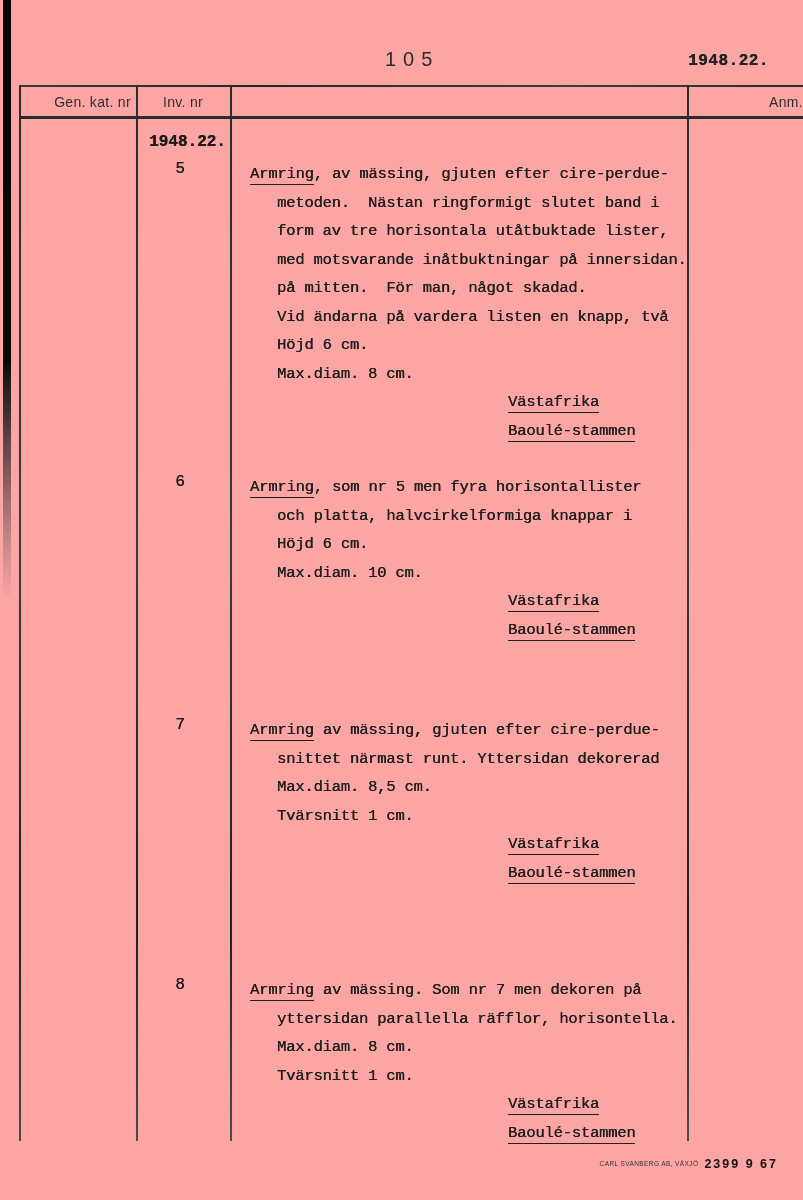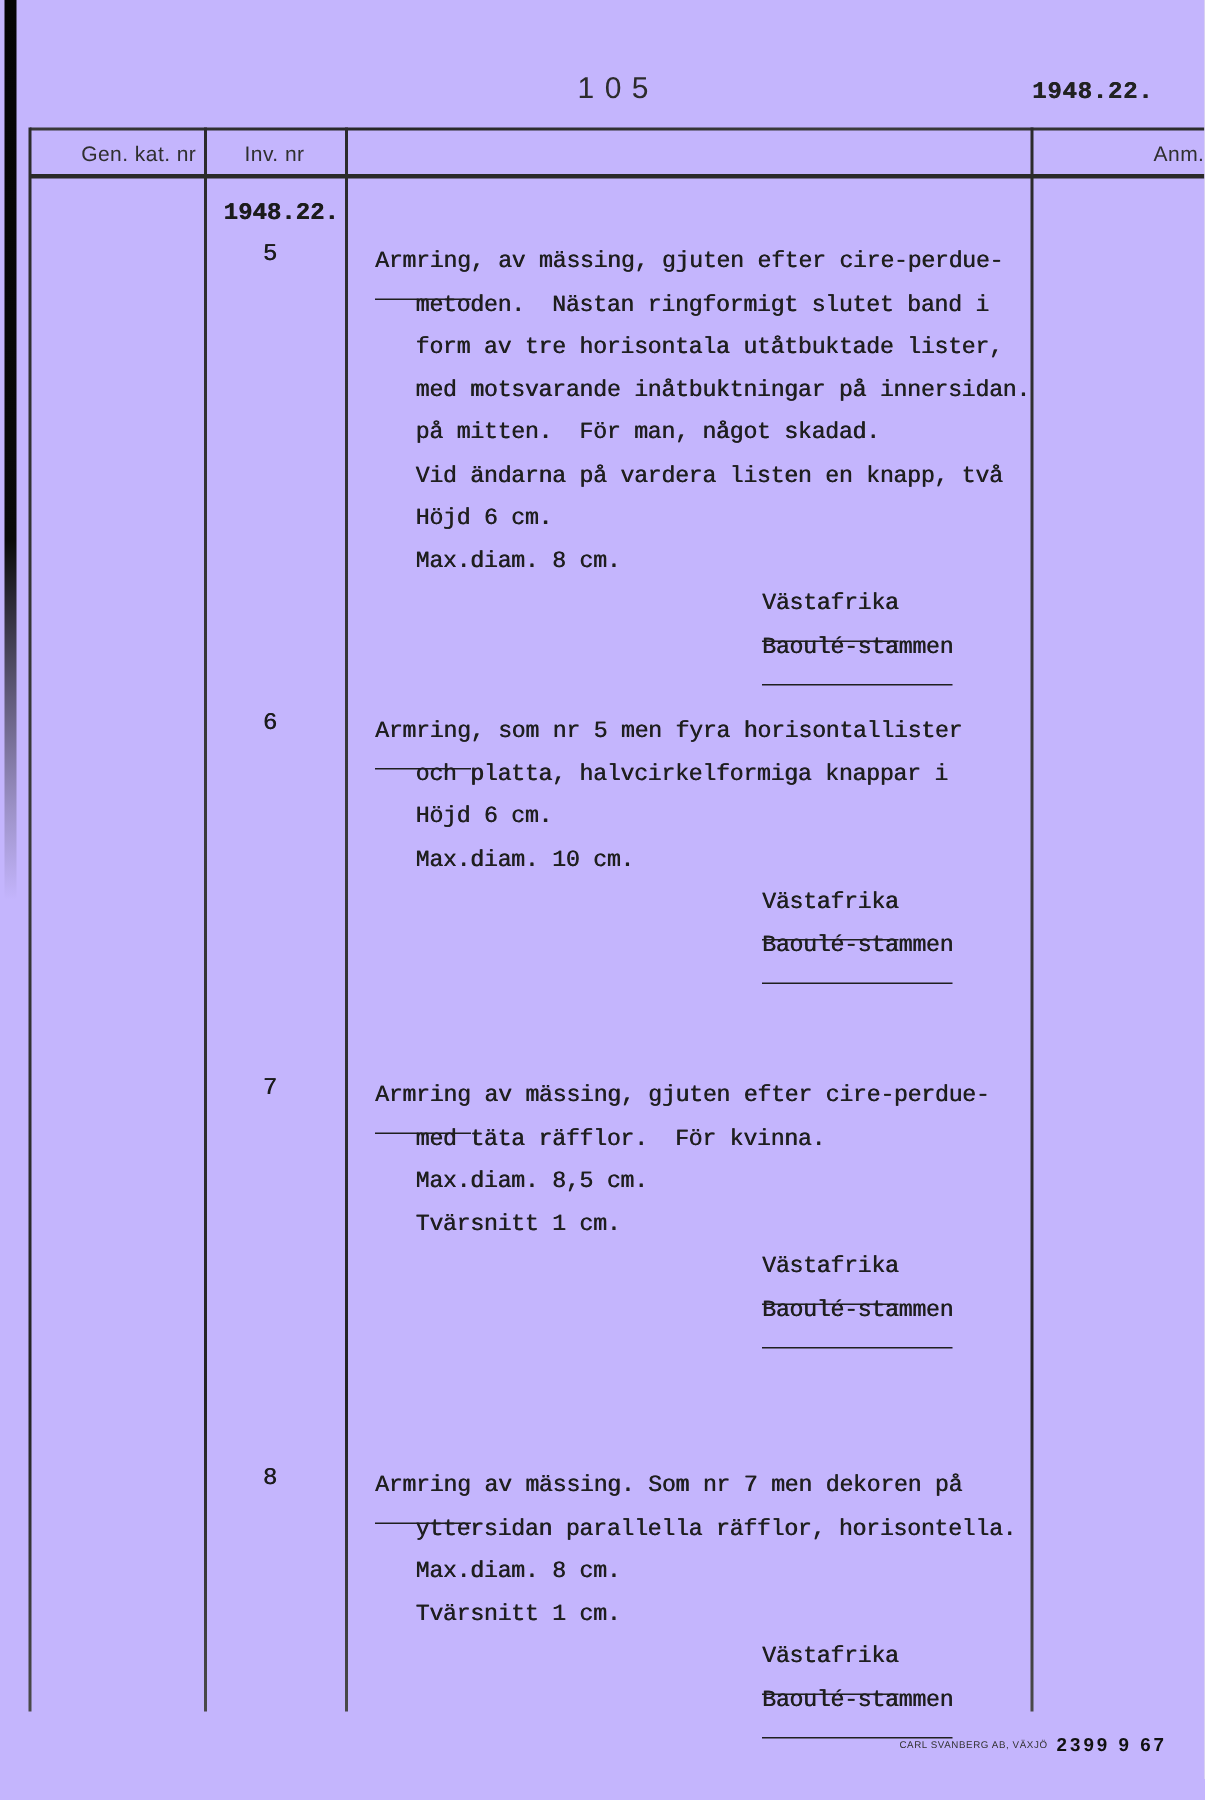--- a/index.html
+++ b/index.html
@@ -1,19 +1,19 @@
 <!DOCTYPE html>
 <html><head>
 <meta charset="utf-8">
 <style>
   html,body{margin:0;padding:0;background:#e8e8e6;}
   .page{
     position:relative;
     width:803px;height:1200px;
-    background:#c4b5fd;
+    background:#fca5a5;
     overflow:hidden;
     font-family:"Liberation Mono","DejaVu Sans Mono",monospace;
     color:#1f1f1f;
   }
   
   .spine{
     position:absolute;left:3px;top:0;width:8px;height:600px;
     background:linear-gradient(180deg,#050505 0%,#0a0a0a 60%,rgba(20,20,20,.55) 78%,rgba(40,40,40,.25) 90%,rgba(60,60,60,0) 100%);
     border-radius:0 0 2px 2px;
   }
@@ -55,21 +55,21 @@
     position:absolute;left:160px;width:40px;text-align:center;
     font-size:16px;color:#1c1c1c;text-shadow:.3px 0 0 currentColor;
   }
   .body{
     position:absolute;left:250px;width:445px;
     font-size:15.5px;line-height:28.5px;letter-spacing:-0.2px;
     text-shadow:.35px 0 0 currentColor;
   }
   .line{white-space:pre;}
   .line.cont{padding-left:27px;}
-  .u{border-bottom:1.6px solid #1f1f1f;padding-bottom:16px;}
+  .u{border-bottom:1.6px solid #1f1f1f;padding-bottom:1px;}
   .prov{white-space:pre;padding-left:258px;}
   .footer{
     position:absolute;left:0;top:1154px;width:778px;
     text-align:right;color:#1a1a1a;
     font-family:"Liberation Sans","DejaVu Sans",sans-serif;
   }
   .printer{font-size:6.5px;letter-spacing:.4px;vertical-align:2px;color:#333;}
   .printcode{font-size:12.5px;font-weight:700;letter-spacing:2px;margin-left:6px;color:#111;}
 </style>
 </head>
@@ -120,21 +120,21 @@
       <div class="line cont">Max.diam. 10 cm.</div>
       <div class="prov"><span class="u">Västafrika</span></div>
       <div class="prov"><span class="u">Baoulé-stammen</span></div>
     </div>
   </div>
 
   <div class="entry e7">
     <div class="nr">7</div>
     <div class="body">
       <div class="line"><span class="u">Armring</span><span> av mässing, gjuten efter cire-perdue-</span></div>
-      <div class="line cont">med täta räfflor.  För kvinna.</div>
+      <div class="line cont">snittet närmast runt. Yttersidan dekorerad</div>
       <div class="line cont">Max.diam. 8,5 cm.</div>
       <div class="line cont">Tvärsnitt 1 cm.</div>
       <div class="prov"><span class="u">Västafrika</span></div>
       <div class="prov"><span class="u">Baoulé-stammen</span></div>
     </div>
   </div>
 
   <div class="entry e8">
     <div class="nr">8</div>
     <div class="body">

